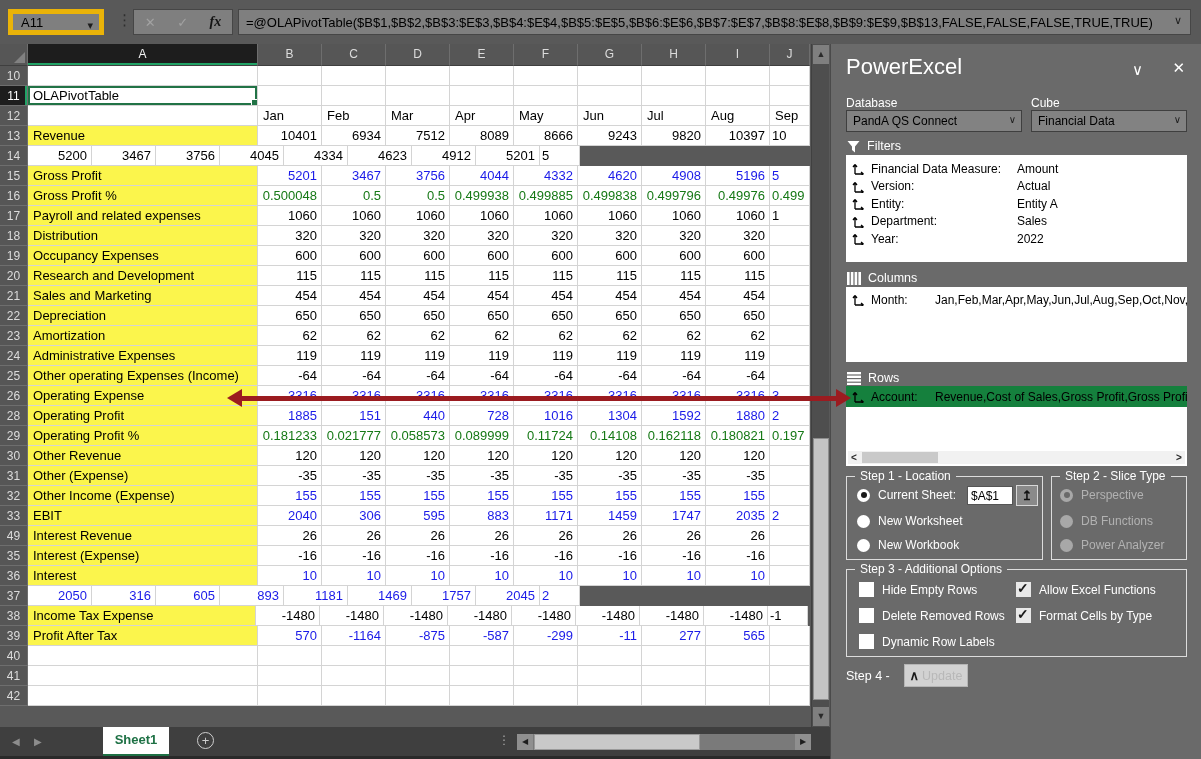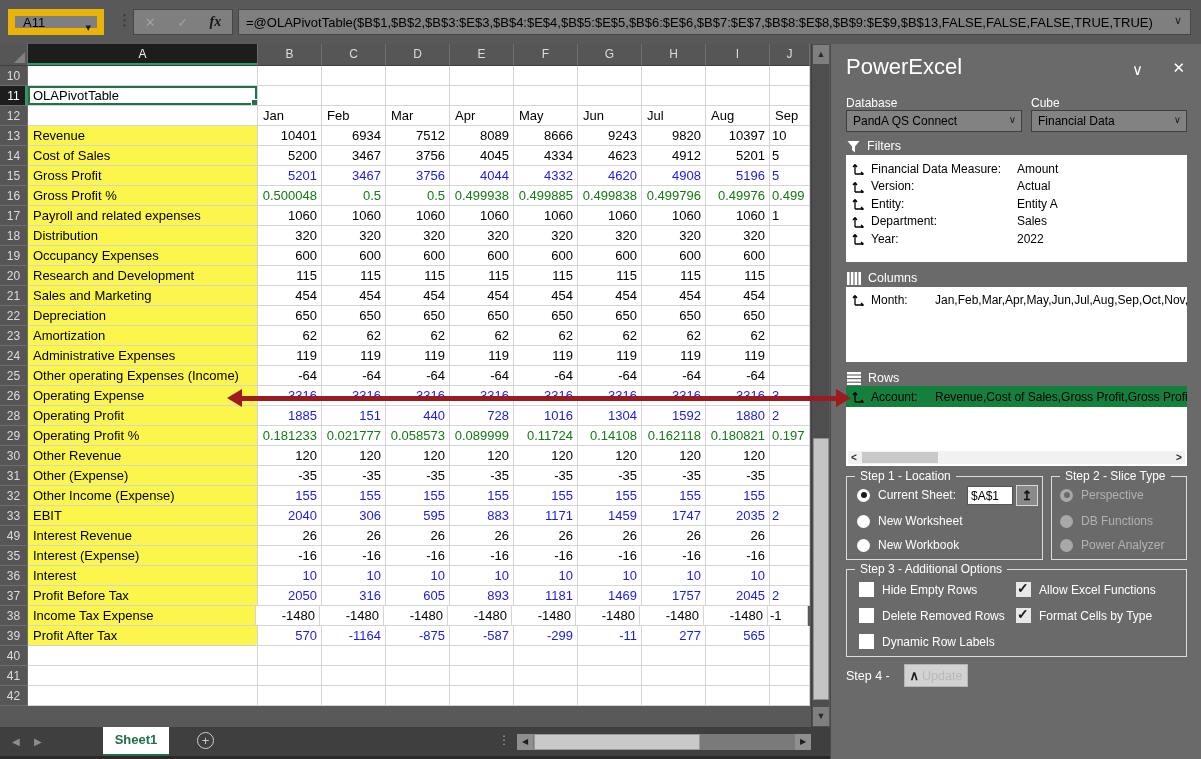--- a/index.html
+++ b/index.html
@@ -2,21 +2,21 @@
 <html><head>
 <meta charset="utf-8">
 <style>
   html,body{margin:0;padding:0;background:#2b2b2b;}
   .stage{position:relative;width:1201px;height:759px;background:#595959;
          font-family:"Liberation Sans",sans-serif;overflow:hidden;}
 
   
   .topbar{position:absolute;left:0;top:0;width:1201px;height:44px;background:#595959;}
   .namebox{position:absolute;left:8px;top:9px;width:96px;height:26px;background:#7f7f7f;
-           border:7px solid #eab308;box-sizing:border-box;color:#000;font-size:13px;
+           border:5px solid #eab308;box-sizing:border-box;color:#000;font-size:13px;
            display:flex;align-items:center;padding-left:8px;}
   .nb-arrow{position:absolute;right:6px;top:5px;color:#1d1d1d;font-size:11px;}
   .vdots{position:absolute;left:117px;top:11px;color:#2e2e2e;font-size:15px;letter-spacing:0;}
   .fxgroup{position:absolute;left:133px;top:9px;width:100px;height:26px;background:#7f7f7f;
            border:1px solid #464646;box-sizing:border-box;display:flex;align-items:center;
            justify-content:space-around;font-size:14px;}
   .fx-x,.fx-check{color:#a2a2a2;font-size:13px;}
   .fx-fx{color:#141414;font-style:italic;font-family:"Liberation Serif",serif;font-size:14px;font-weight:bold;}
   .formulabar{position:absolute;left:238px;top:9px;width:953px;height:26px;background:#7f7f7f;
            border:1px solid #464646;box-sizing:border-box;color:#000;font-size:13px;
@@ -219,21 +219,20 @@
         <div class="g-cell num c-black" style="width: 64px;">7512</div>
         <div class="g-cell num c-black" style="width: 64px;">8089</div>
         <div class="g-cell num c-black" style="width: 64px;">8666</div>
         <div class="g-cell num c-black" style="width: 64px;">9243</div>
         <div class="g-cell num c-black" style="width: 64px;">9820</div>
         <div class="g-cell num c-black" style="width: 64px;">10397</div>
         <div class="g-cell jpart c-black" style="width: 40px;">10</div>
       </div>
       <div class="g-row">
         <div class="g-rh">14</div>
-        <div class="g-cell g-a yellow" style="width: 230px;">Cost of Sales</div>
         <div class="g-cell num c-black" style="width: 64px;">5200</div>
         <div class="g-cell num c-black" style="width: 64px;">3467</div>
         <div class="g-cell num c-black" style="width: 64px;">3756</div>
         <div class="g-cell num c-black" style="width: 64px;">4045</div>
         <div class="g-cell num c-black" style="width: 64px;">4334</div>
         <div class="g-cell num c-black" style="width: 64px;">4623</div>
         <div class="g-cell num c-black" style="width: 64px;">4912</div>
         <div class="g-cell num c-black" style="width: 64px;">5201</div>
         <div class="g-cell jpart c-black" style="width: 40px;">5</div>
       </div>
@@ -505,21 +504,20 @@
         <div class="g-cell num c-blue" style="width: 64px;">10</div>
         <div class="g-cell num c-blue" style="width: 64px;">10</div>
         <div class="g-cell num c-blue" style="width: 64px;">10</div>
         <div class="g-cell num c-blue" style="width: 64px;">10</div>
         <div class="g-cell num c-blue" style="width: 64px;">10</div>
         <div class="g-cell num c-blue" style="width: 64px;">10</div>
         <div class="g-cell jpart c-blue" style="width: 40px;"></div>
       </div>
       <div class="g-row">
         <div class="g-rh">37</div>
-        <div class="g-cell g-a yellow" style="width: 230px;">Profit Before Tax</div>
         <div class="g-cell num c-blue" style="width: 64px;">2050</div>
         <div class="g-cell num c-blue" style="width: 64px;">316</div>
         <div class="g-cell num c-blue" style="width: 64px;">605</div>
         <div class="g-cell num c-blue" style="width: 64px;">893</div>
         <div class="g-cell num c-blue" style="width: 64px;">1181</div>
         <div class="g-cell num c-blue" style="width: 64px;">1469</div>
         <div class="g-cell num c-blue" style="width: 64px;">1757</div>
         <div class="g-cell num c-blue" style="width: 64px;">2045</div>
         <div class="g-cell jpart c-blue" style="width: 40px;">2</div>
       </div>

